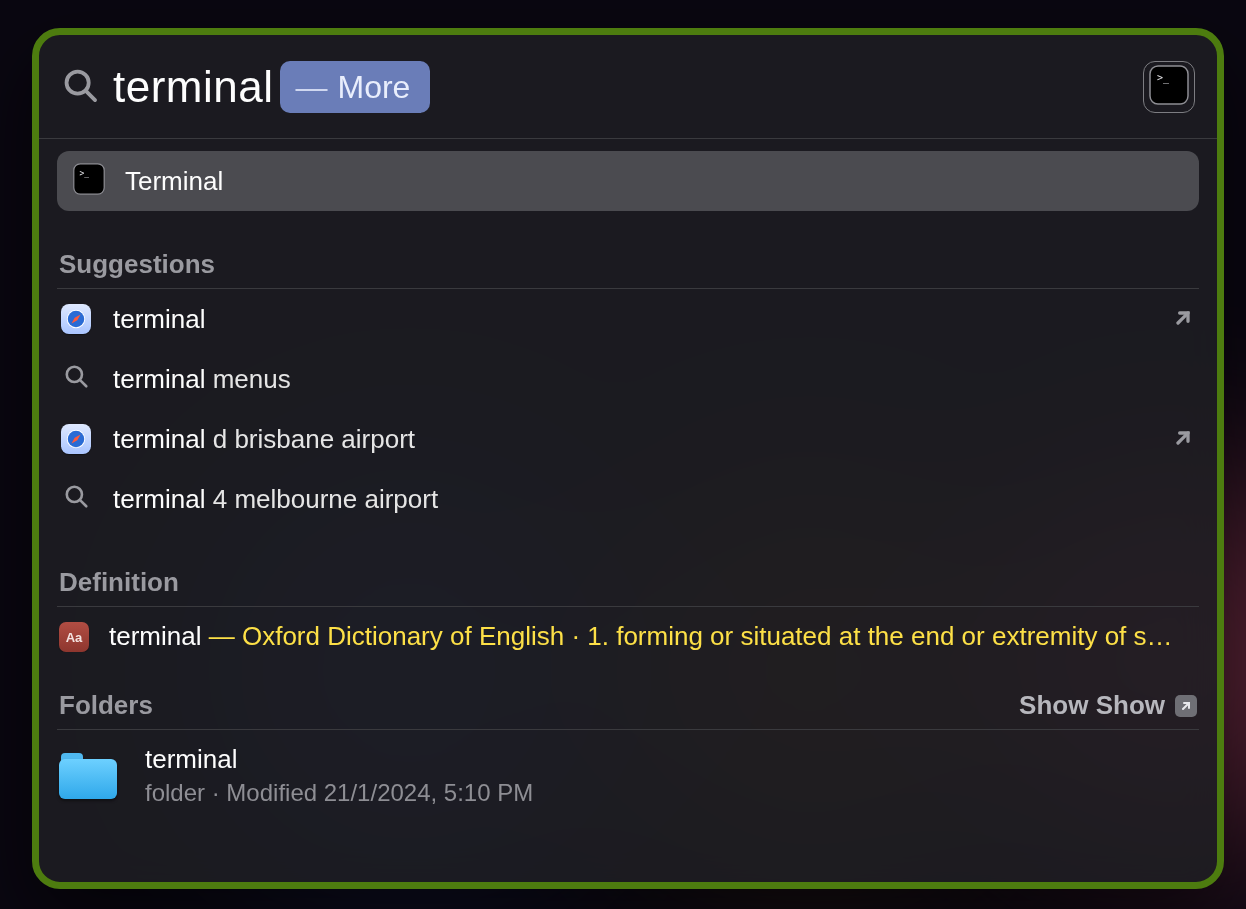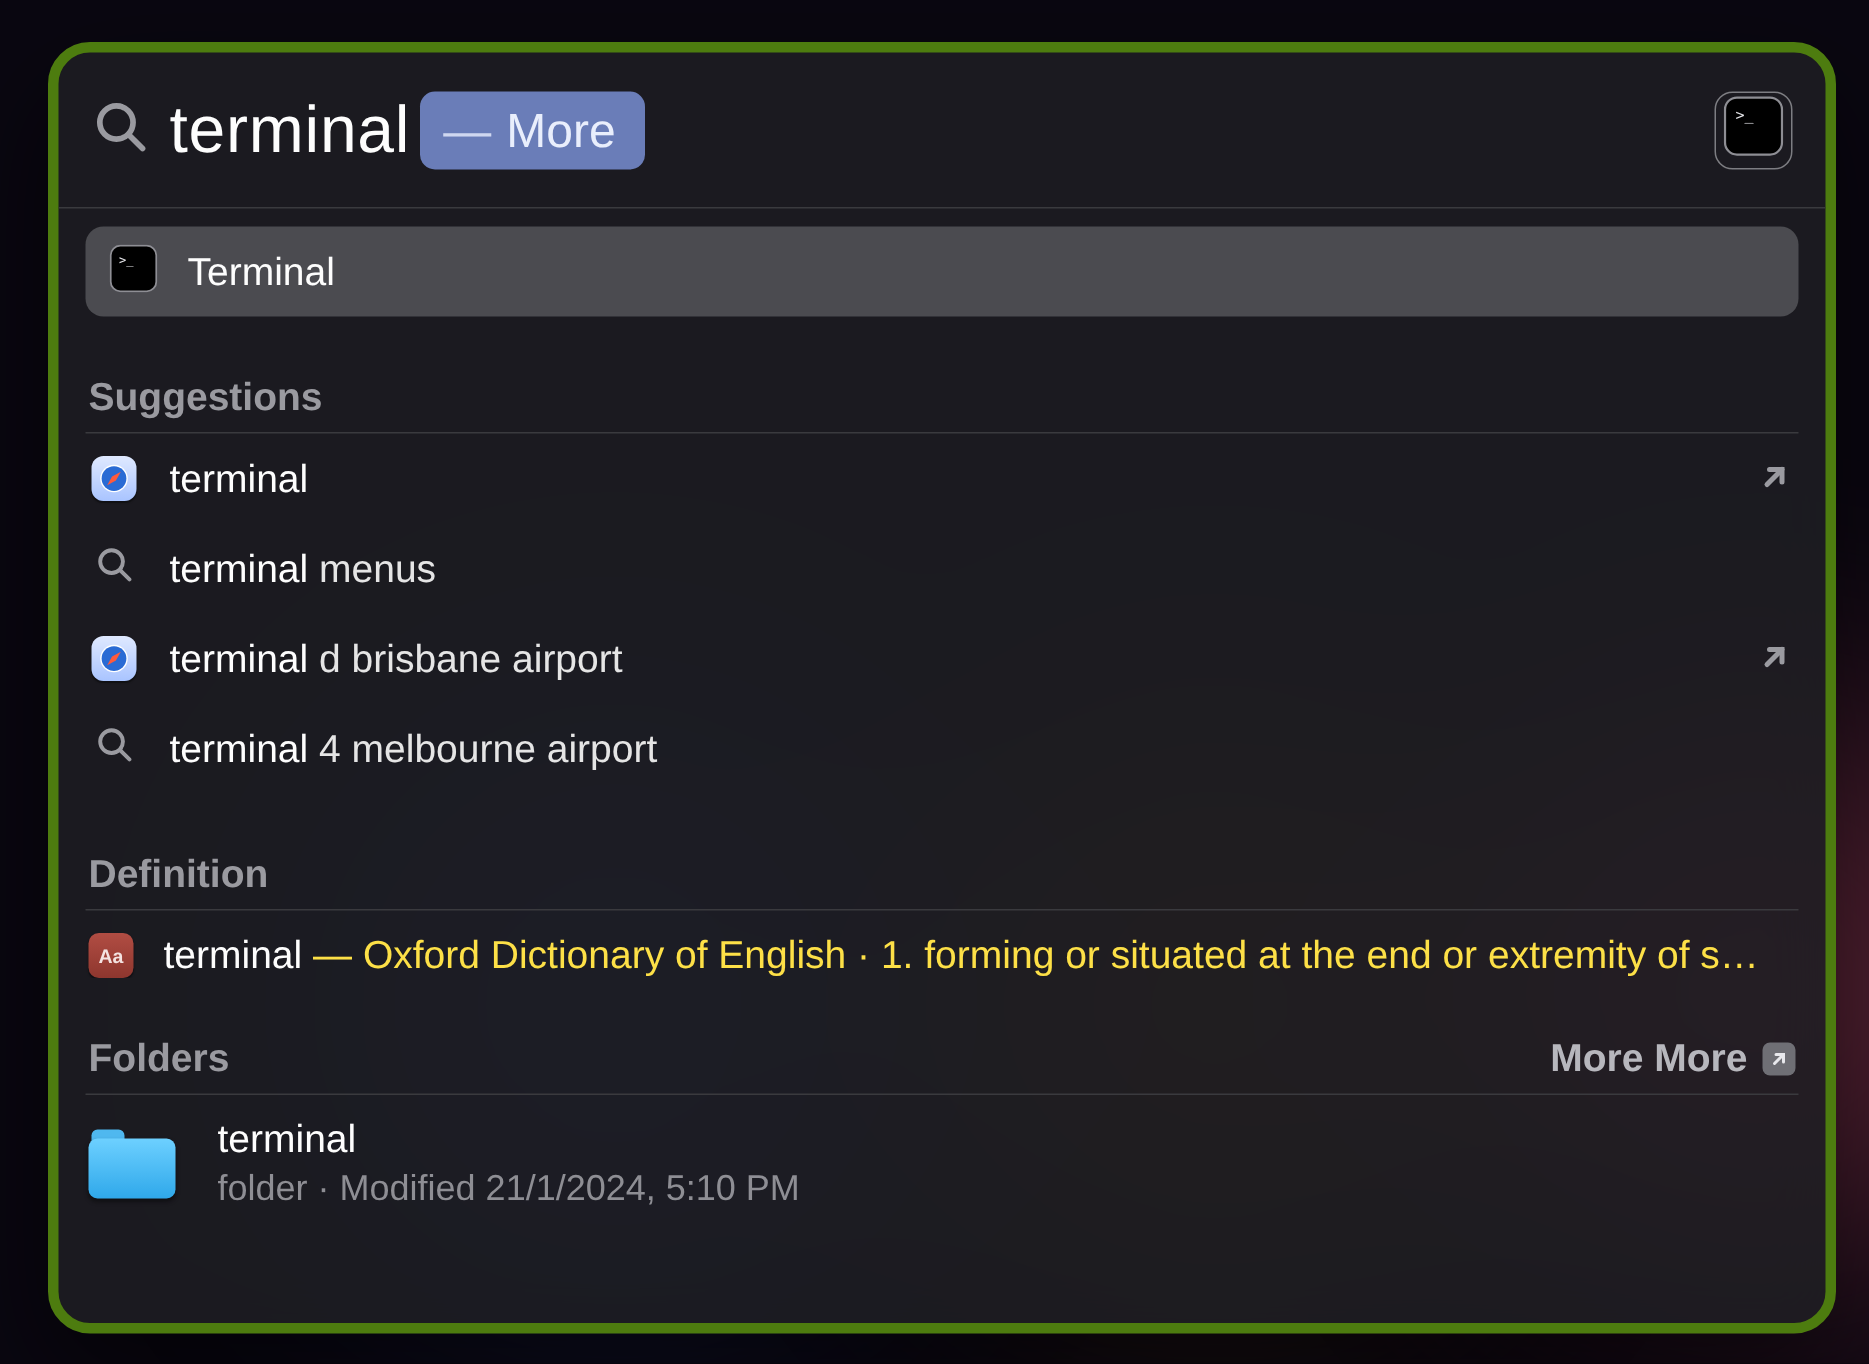--- a/index.html
+++ b/index.html
@@ -289,21 +289,21 @@
         <span class="dict-ic">Aa</span>
       </span>
       <span class="txt">
         <span>terminal</span><span class="dim"> — Oxford Dictionary of English · 1. forming or situated at the end or extremity of s…</span>
       </span>
     </div>
 
     <div class="section-head">
       <span>Folders</span>
       <span class="more">
-        <span>More More</span>
+        <span>Show Show</span>
         <span class="more-badge">
           <svg width="12" height="12" viewBox="0 0 12 12" fill="none" stroke="currentColor" stroke-width="2" stroke-linecap="round">
             <line x1="3" y1="9" x2="9" y2="3"></line>
               <polyline points="4,3 9,3 9,8"></polyline>
           </svg>
         </span>
       </span>
     </div>
     <div id="folders-list">
         <div class="folder-row">

